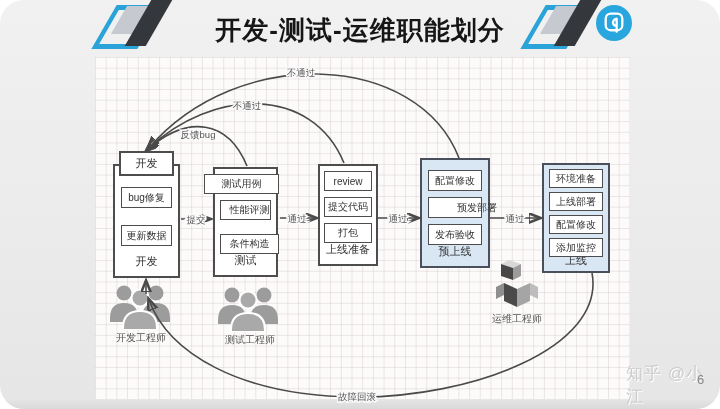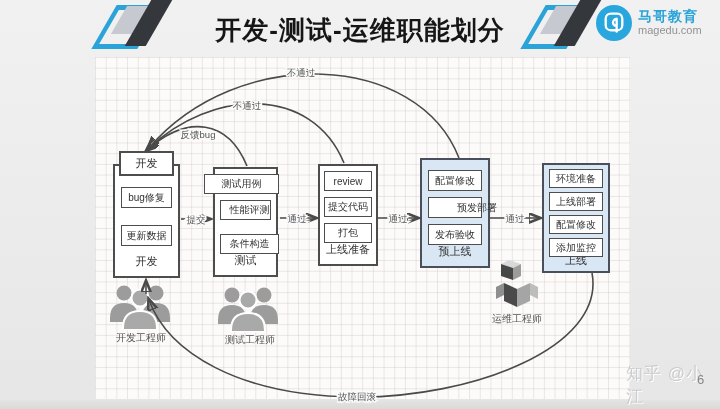--- a/index.html
+++ b/index.html
@@ -1,19 +1,20 @@
 <!DOCTYPE html>
 <html><head>
 <meta charset="utf-8">
 <style>
   html,body{margin:0;padding:0;}
   #canvas{
     position:relative;width:720px;height:409px;overflow:hidden;
     background:linear-gradient(180deg,#f1f1f1 0%,#ebebeb 55%,#e6e6e6 100%);
     font-family:"Liberation Sans","DejaVu Sans",sans-serif;
+    border-radius:24px;
   }
   
   .title{
     position:absolute;left:0;right:0;top:13px;text-align:center;
     font-size:26px;font-weight:900;color:#161616;letter-spacing:1px;
   }
   .slash-group{position:absolute;top:0;width:82px;height:47px;}
   .sg-teal{position:absolute;left:2px;top:5px;width:36px;height:34px;transform:skewX(-30deg);border:5px solid #2aa3d8;background:transparent;}
   .sg-gray{position:absolute;left:17px;top:6px;width:27px;height:28px;transform:skewX(-30deg);background:#c6cad0;}
   .sg-dark{position:absolute;left:36px;top:0;width:21px;height:46px;transform:skewX(-30deg);background:#34383d;}
@@ -70,24 +71,20 @@
     <div class="sg-dark"></div>
   </div>
   <div class="title">开发-测试-运维职能划分</div>
 
   <div class="logo">
     <div class="logo-circle">
       <svg width="26" height="26" viewBox="0 0 36 36">
         <rect x="6.5" y="5" width="23" height="23" rx="7" fill="none" stroke="#fff" stroke-width="3.2"></rect>
         <path d="M21.5 12.5 a4.8 4.8 0 1 0 -0.2 9.6 M21.7 12.5 v17.5" fill="none" stroke="#fff" stroke-width="3.2" stroke-linecap="round"></path>
       </svg>
-    </div>
-    <div class="logo-text">
-      <div class="logo-brand">马哥教育</div>
-      <div class="logo-domain">magedu.com</div>
     </div>
   </div>
 
   <div class="grid"></div>
 
   <div class="col" style="left:113px;top:164px;width:67px;height:114px;">
     <div class="col-label">开发</div>
   </div>
   <div class="topbox" style="left:119px;top:151px;width:55px;height:25px;">开发</div>
   <div class="ibox" style="left:121px;top:187px;width:51px;height:21px;">bug修复</div>

